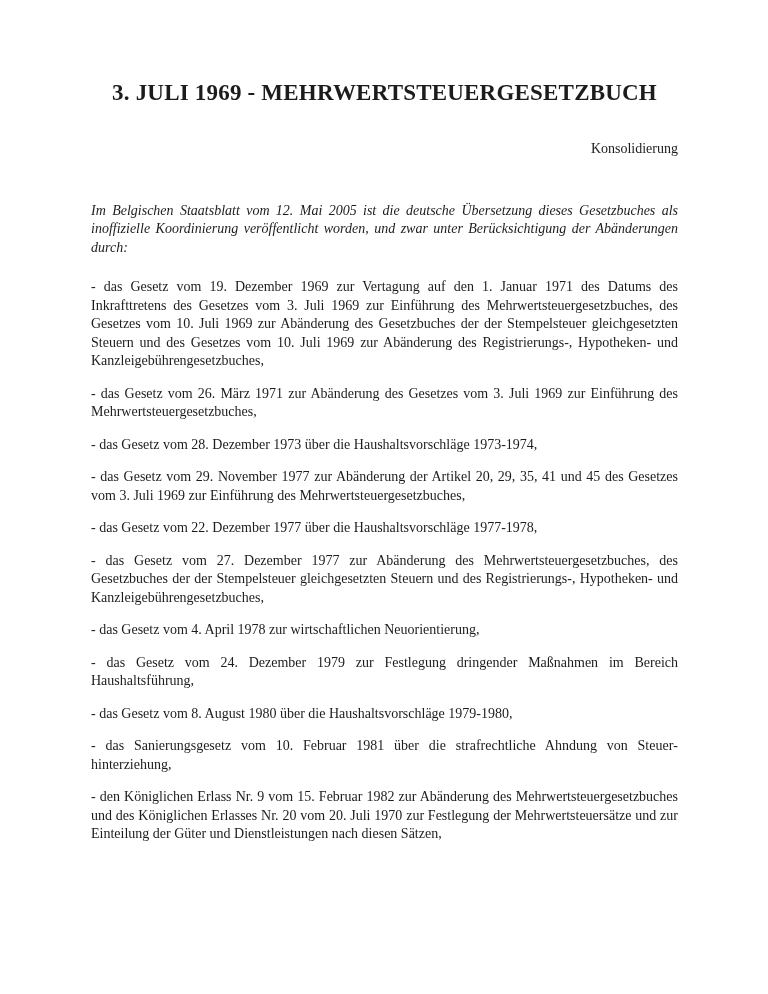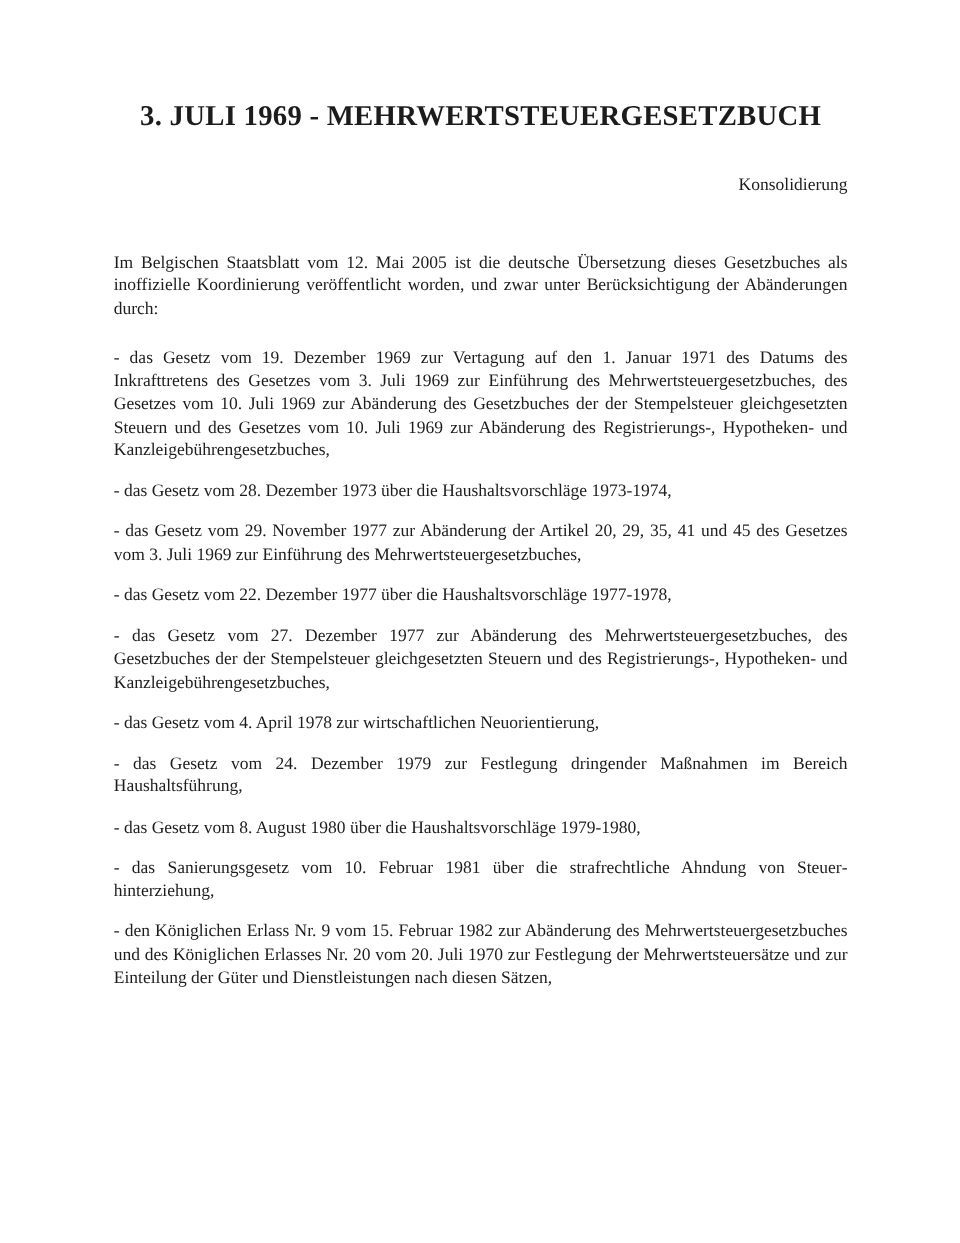--- a/index.html
+++ b/index.html
@@ -28,40 +28,42 @@
     line-height: 1.15;
   }
   .doc-subtitle {
     font-size: 14px;
     text-align: right;
     margin: 0 0 43px 0;
     line-height: 1.3;
   }
   .intro {
     font-size: 14px;
+    font-style: italic;
     text-align: justify;
     line-height: 18.5px;
     margin: 0 0 21px 0;
   }
   .amendment {
     font-size: 14px;
     text-align: justify;
     line-height: 18.5px;
     margin: 0 0 14px 0;
     font-family: Liberation Serif, serif;
   }
 </style>
 </head>
 <body>
 
 <div class="page">
   <h1 class="doc-title">3. JULI 1969 - MEHRWERTSTEUERGESETZBUCH</h1>
   <p class="doc-subtitle">Konsolidierung</p>
   <p class="intro">Im Belgischen Staatsblatt vom 12. Mai 2005 ist die deutsche Übersetzung dieses Gesetzbuches als inoffizielle Koordinierung veröffentlicht worden, und zwar unter Berücksichtigung der Abänderungen durch:</p>
   <p class="amendment">- das Gesetz vom 19. Dezember 1969 zur Vertagung auf den 1. Januar 1971 des Datums des Inkrafttretens des Gesetzes vom 3. Juli 1969 zur Einführung des Mehrwertsteuergesetzbuches, des Gesetzes vom 10. Juli 1969 zur Abänderung des Gesetzbuches der der Stempelsteuer gleichgesetzten Steuern und des Gesetzes vom 10. Juli 1969 zur Abänderung des Registrierungs-, Hypotheken- und Kanzleigebührengesetzbuches,</p>
+  <p class="amendment">- das Gesetz vom 26. März 1971 zur Abänderung des Gesetzes vom 3. Juli 1969 zur Einführung des Mehrwertsteuergesetzbuches,</p>
   <p class="amendment">- das Gesetz vom 28. Dezember 1973 über die Haushaltsvorschläge 1973-1974,</p>
   <p class="amendment">- das Gesetz vom 29. November 1977 zur Abänderung der Artikel 20, 29, 35, 41 und 45 des Gesetzes vom 3. Juli 1969 zur Einführung des Mehrwertsteuergesetzbuches,</p>
   <p class="amendment">- das Gesetz vom 22. Dezember 1977 über die Haushaltsvorschläge 1977-1978,</p>
   <p class="amendment">- das Gesetz vom 27. Dezember 1977 zur Abänderung des Mehrwertsteuergesetzbuches, des Gesetzbuches der der Stempelsteuer gleichgesetzten Steuern und des Registrierungs-, Hypotheken- und Kanzleigebührengesetzbuches,</p>
   <p class="amendment">- das Gesetz vom 4. April 1978 zur wirtschaftlichen Neuorientierung,</p>
   <p class="amendment">- das Gesetz vom 24. Dezember 1979 zur Festlegung dringender Maßnahmen im Bereich Haushaltsführung,</p>
   <p class="amendment">- das Gesetz vom 8. August 1980 über die Haushaltsvorschläge 1979-1980,</p>
   <p class="amendment">- das Sanierungsgesetz vom 10. Februar 1981 über die strafrechtliche Ahndung von Steuer­hinterziehung,</p>
   <p class="amendment">- den Königlichen Erlass Nr. 9 vom 15. Februar 1982 zur Abänderung des Mehrwertsteuergesetzbuches und des Königlichen Erlasses Nr. 20 vom 20. Juli 1970 zur Festlegung der Mehrwertsteuersätze und zur Einteilung der Güter und Dienstleistungen nach diesen Sätzen,</p>
 </div>

